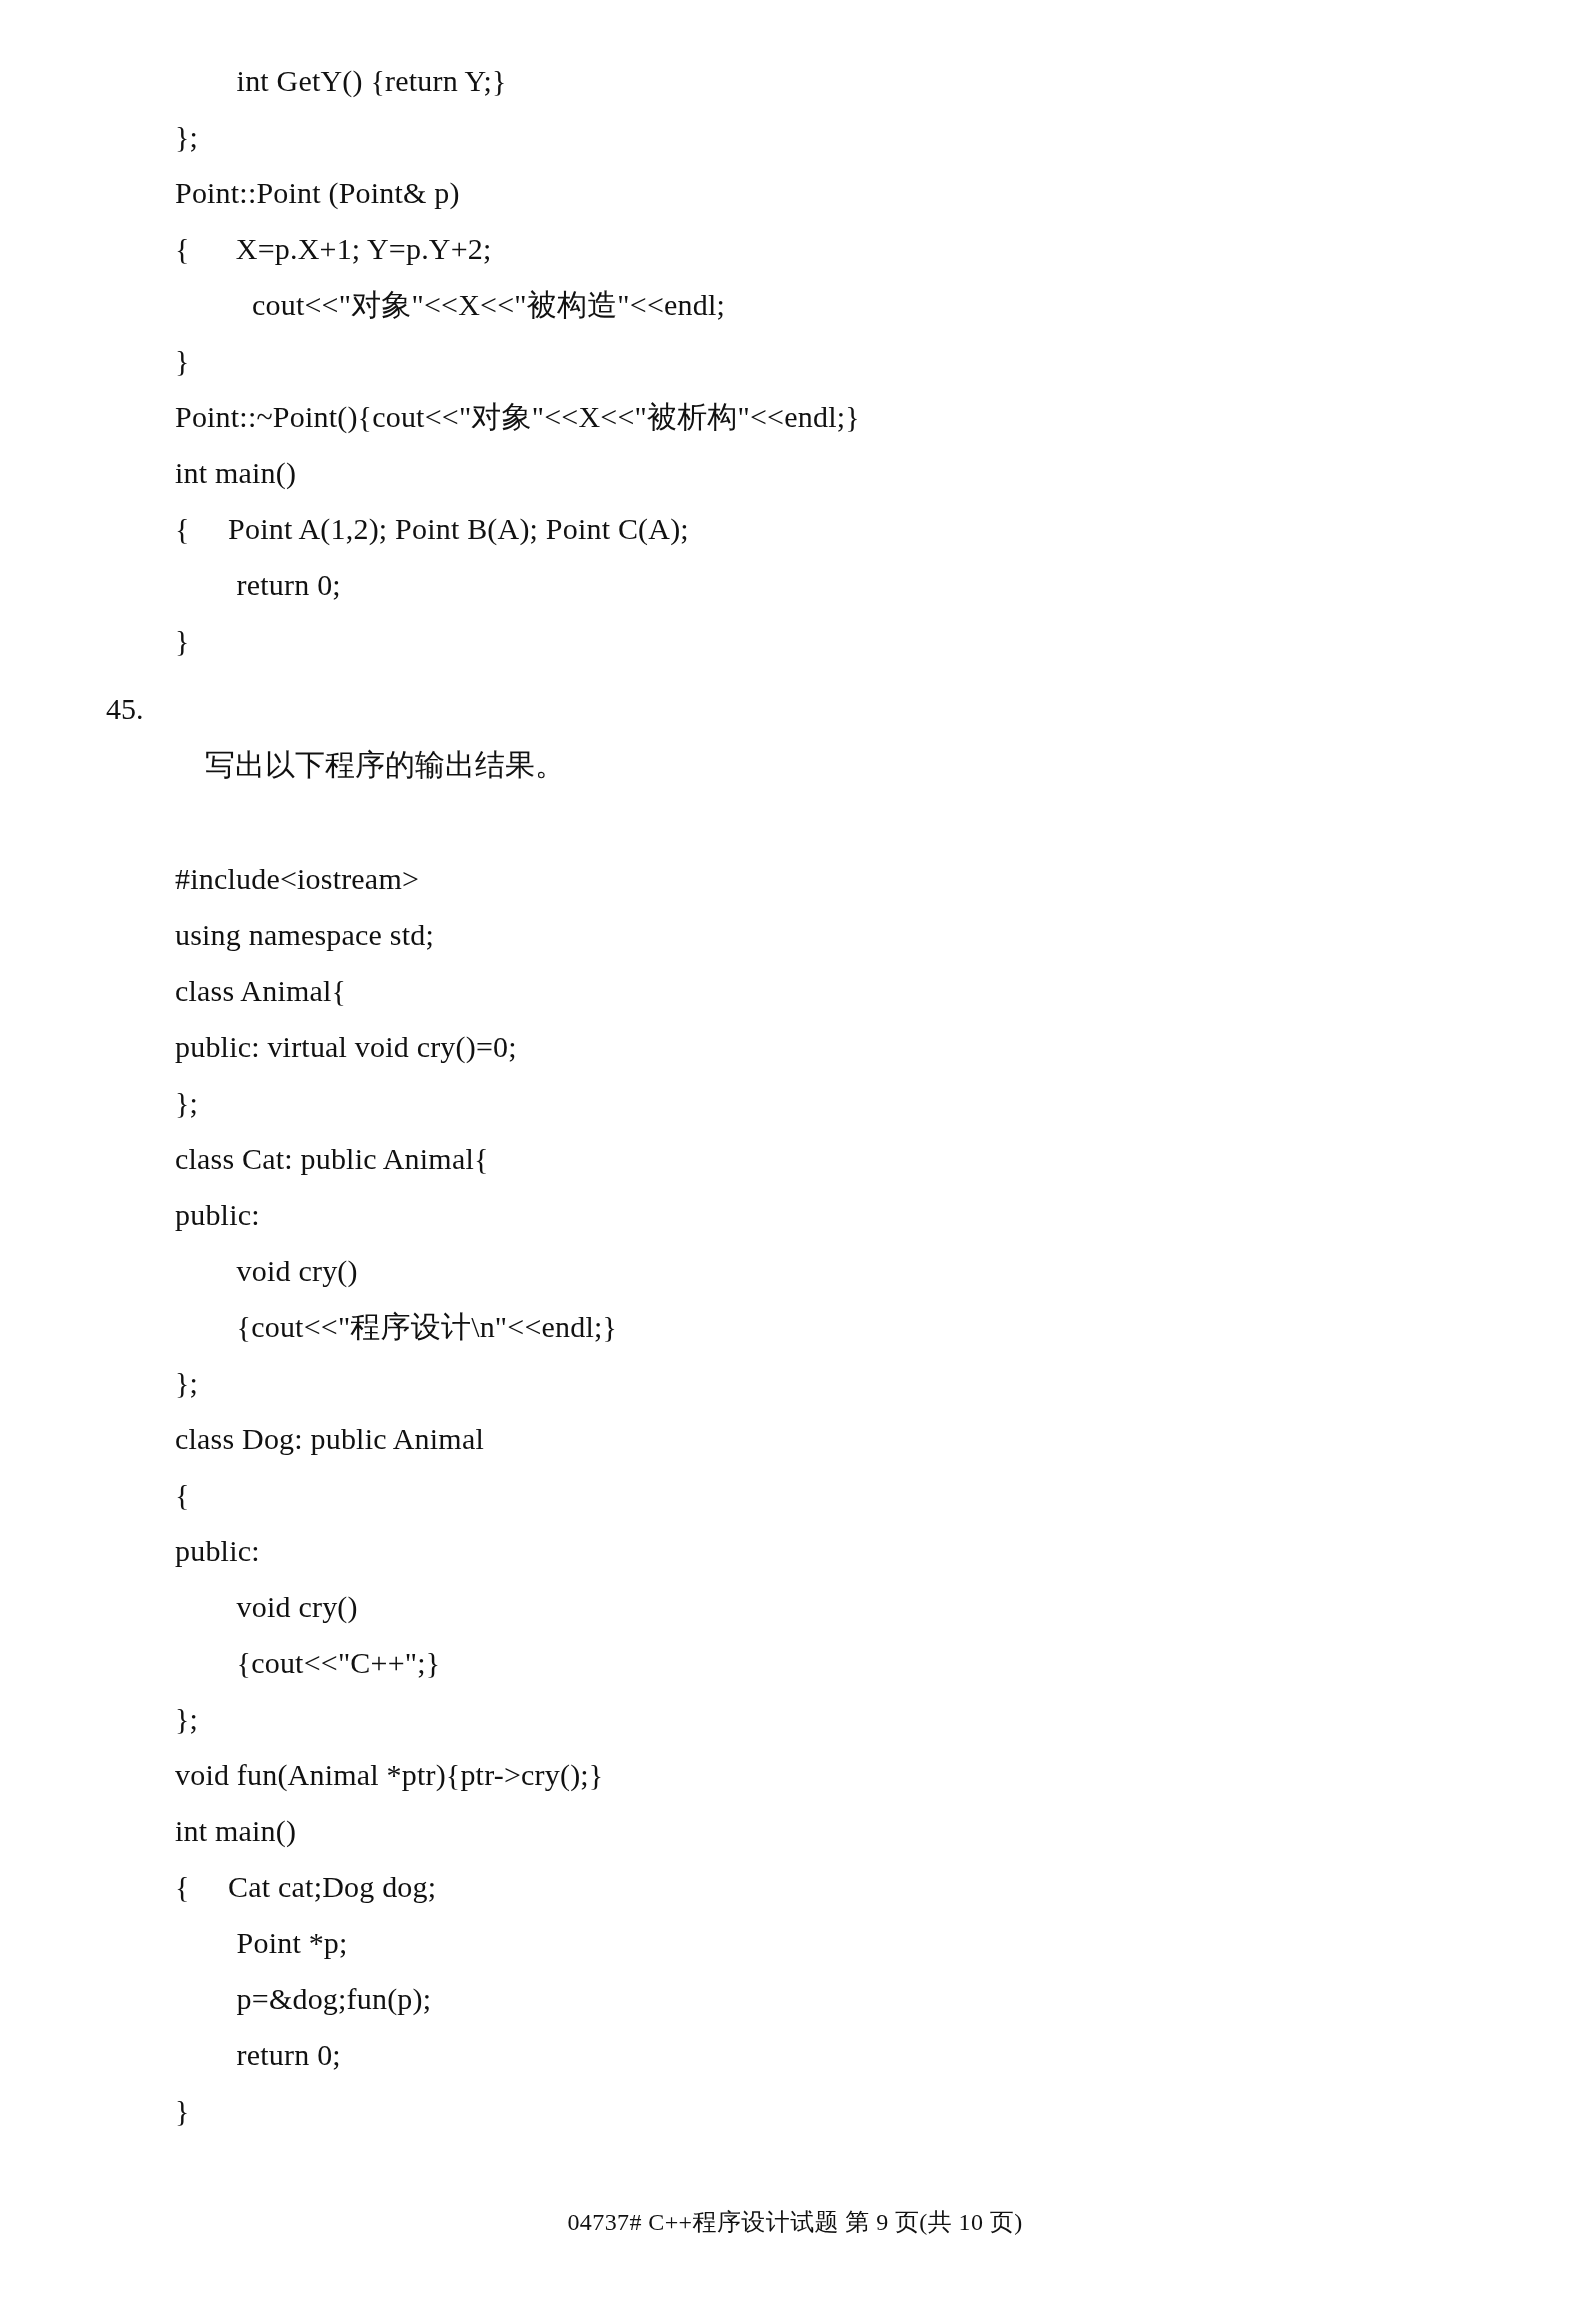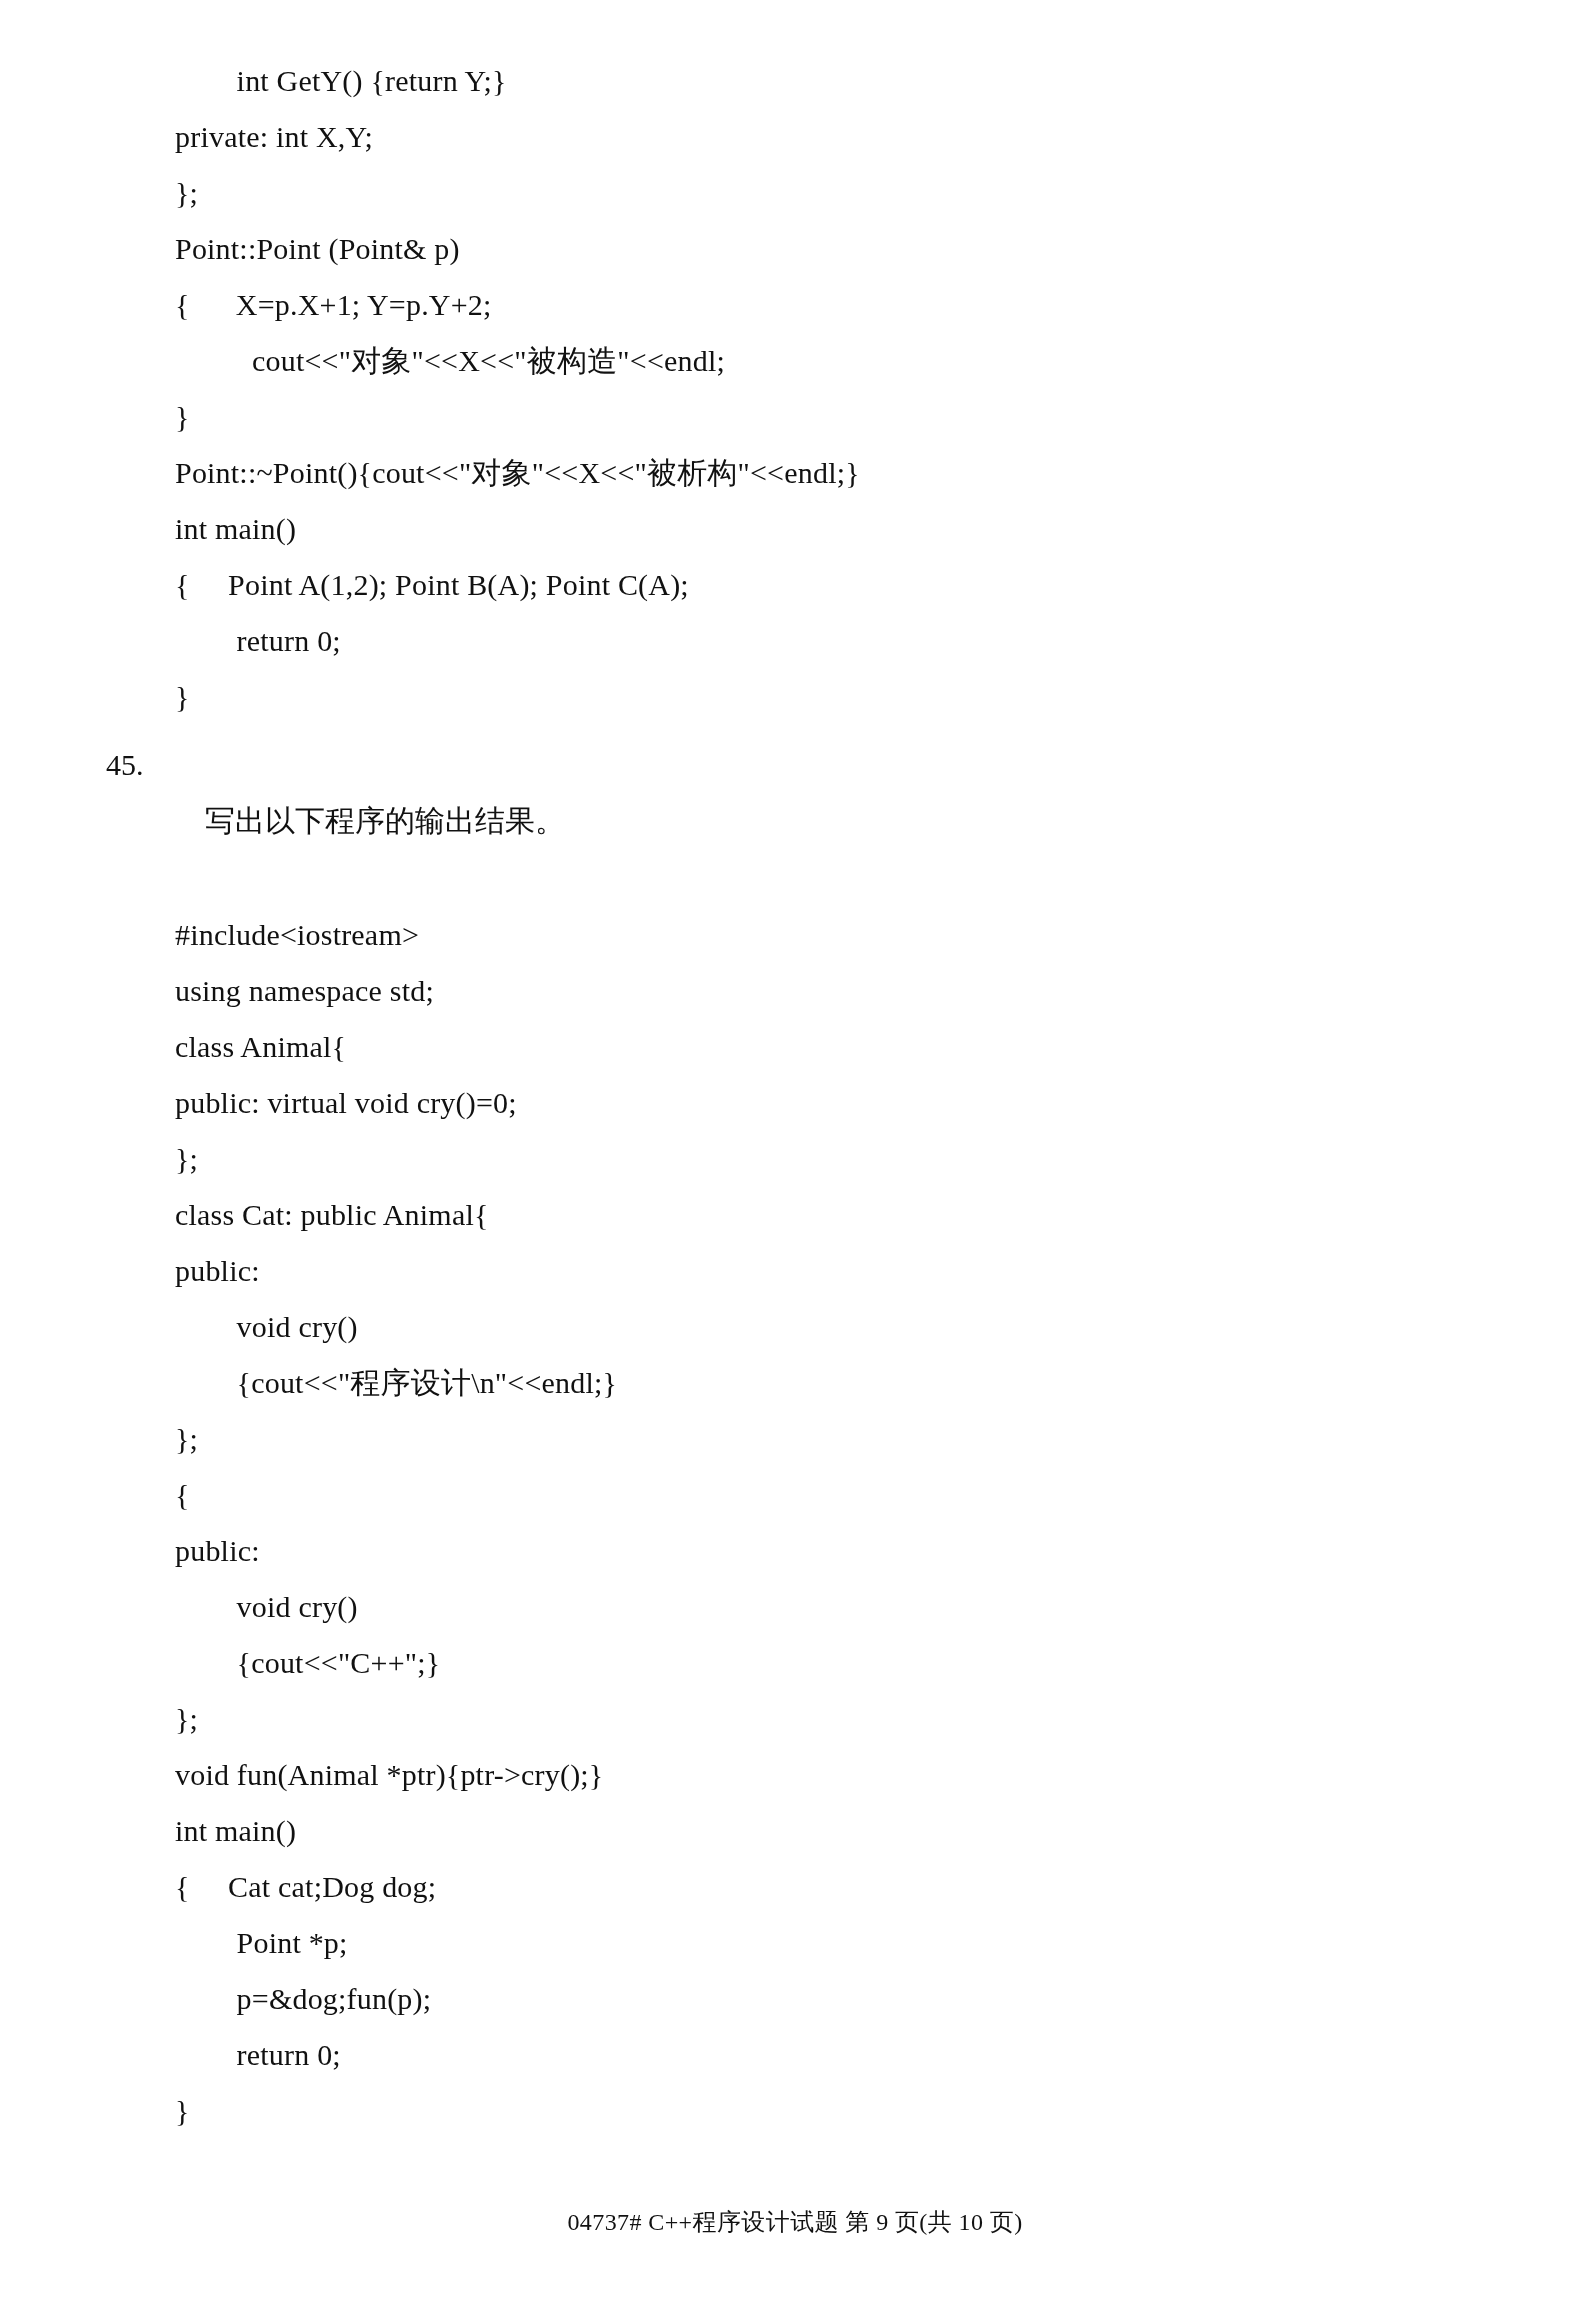--- a/index.html
+++ b/index.html
@@ -65,21 +65,20 @@
     font-family: "Liberation Serif", "DejaVu Serif", serif;
   }
 </style>
 </head>
 <body>
 
 <div class="page">
 
   <div class="code-block">
     <div class="line body-line">        int GetY() {return Y;}</div>
-    <div class="line body-line">private: int X,Y;</div>
     <div class="line body-line">};</div>
     <div class="line body-line">Point::Point (Point&amp; p)</div>
     <div class="line body-line">{      X=p.X+1; Y=p.Y+2;</div>
     <div class="line body-line">          cout&lt;&lt;"对象"&lt;&lt;X&lt;&lt;"被构造"&lt;&lt;endl;</div>
     <div class="line body-line">}</div>
     <div class="line body-line">Point::~Point(){cout&lt;&lt;"对象"&lt;&lt;X&lt;&lt;"被析构"&lt;&lt;endl;}</div>
     <div class="line body-line">int main()</div>
     <div class="line body-line">{     Point A(1,2); Point B(A); Point C(A);</div>
     <div class="line body-line">        return 0;</div>
     <div class="line body-line">}</div>
@@ -93,20 +92,21 @@
     <div class="line body-line">#include&lt;iostream&gt;</div>
     <div class="line body-line">using namespace std;</div>
     <div class="line body-line">class Animal{</div>
     <div class="line body-line">public: virtual void cry()=0;</div>
     <div class="line body-line">};</div>
     <div class="line body-line">class Cat: public Animal{</div>
     <div class="line body-line">public:</div>
     <div class="line body-line">        void cry()</div>
     <div class="line body-line">        {cout&lt;&lt;"程序设计\n"&lt;&lt;endl;}</div>
     <div class="line body-line">};</div>
+    <div class="line body-line">class Dog: public Animal</div>
     <div class="line body-line">{</div>
     <div class="line body-line">public:</div>
     <div class="line body-line">        void cry()</div>
     <div class="line body-line">        {cout&lt;&lt;"C++";}</div>
     <div class="line body-line">};</div>
     <div class="line body-line">void fun(Animal *ptr){ptr-&gt;cry();}</div>
     <div class="line body-line">int main()</div>
     <div class="line body-line">{     Cat cat;Dog dog;</div>
     <div class="line body-line">        Point *p;</div>
     <div class="line body-line">        p=&amp;dog;fun(p);</div>

